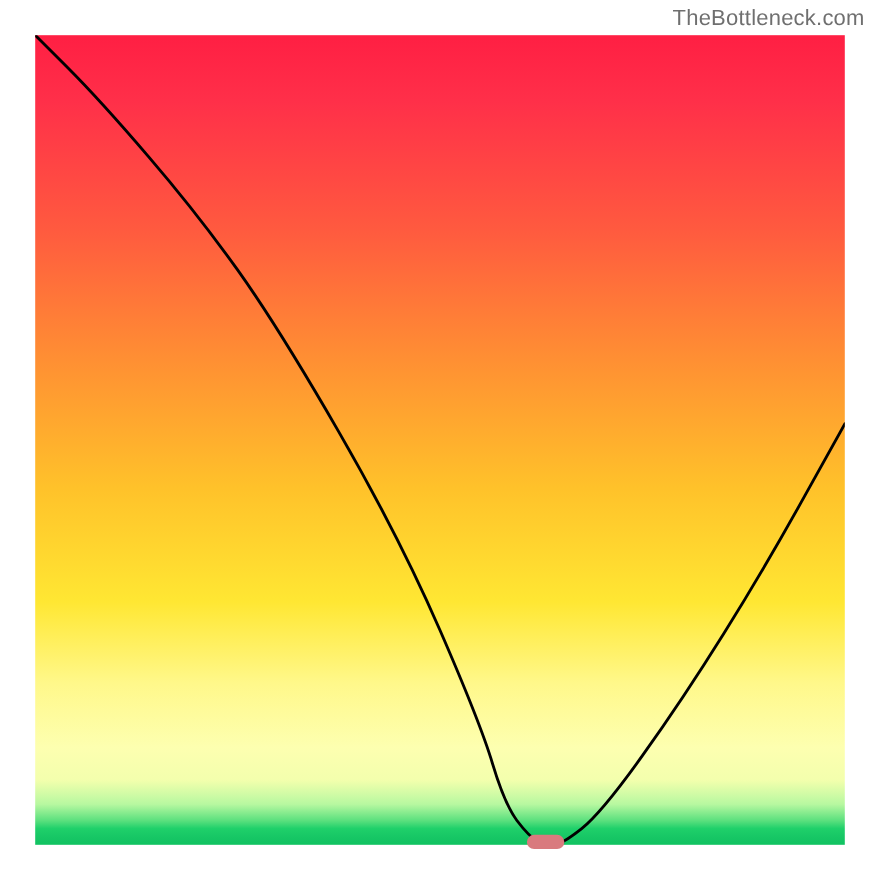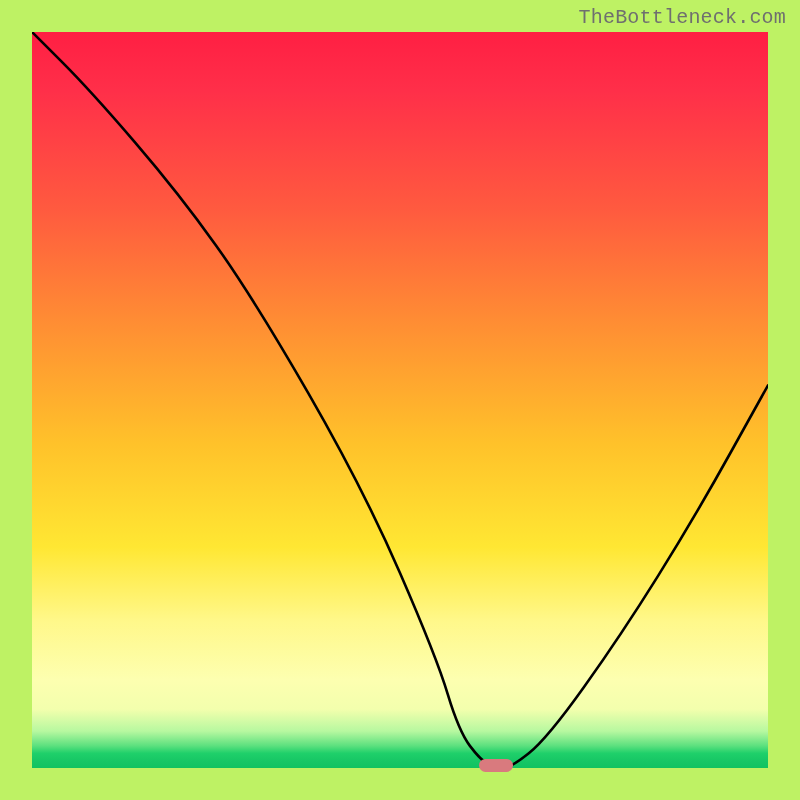--- a/index.html
+++ b/index.html
@@ -8,22 +8,21 @@
     width: 800px;
     height: 800px;
     background: #000;
     overflow: hidden;
     font-family: Arial, Helvetica, sans-serif;
   }
   .frame {
     position: relative;
     width: 800px;
     height: 800px;
-    background: #bef264;
-    font-family: Liberation Mono, monospace;
+    background: #ffffff;
   }
   .plot-area {
     position: absolute;
     left: 32px;
     top: 32px;
     width: 736px;
     height: 736px;
     
     background: linear-gradient(
       to bottom,

